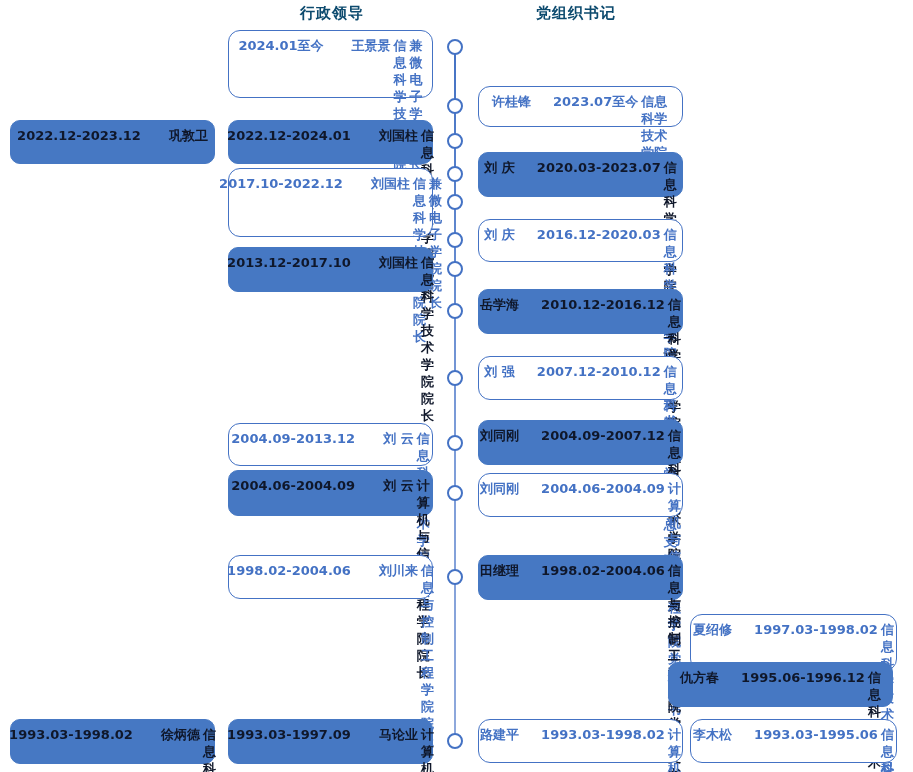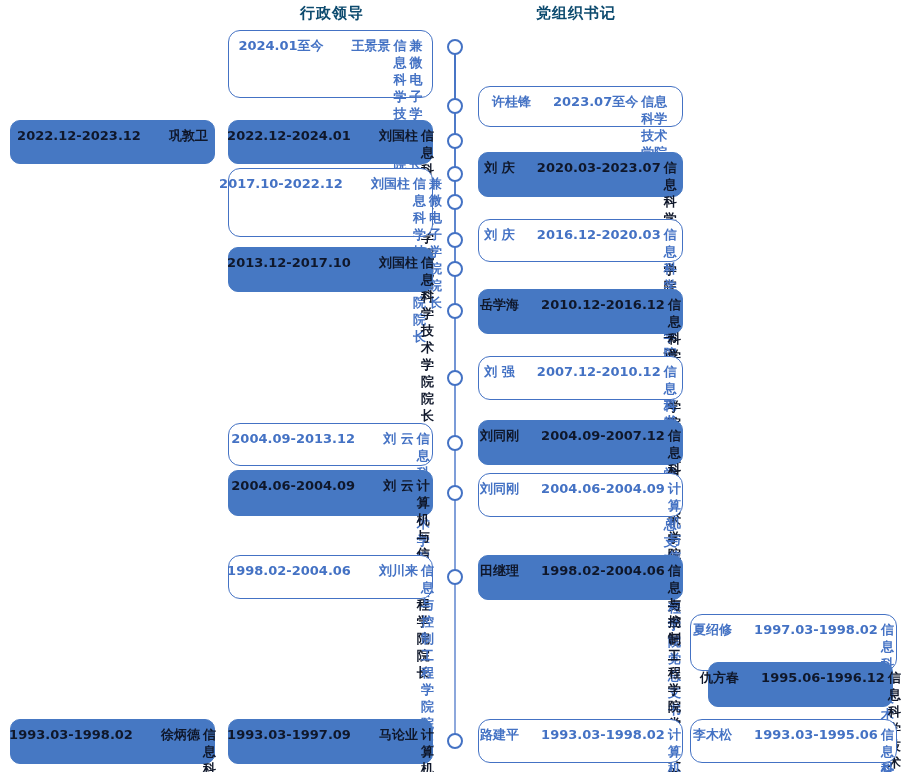--- a/index.html
+++ b/index.html
@@ -194,21 +194,21 @@
     <div class="role">计算机科学技术系党总支书记</div>
   </div>
 
   <div class="card party outline" style="left:690px;top:614px;height:57px;width:207px">
     <div class="head">
       <span>夏绍修</span>
       <span>1997.03-1998.02</span>
     </div>
     <div class="role">信息科学技术系党总支书记</div>
   </div>
-  <div class="card party filled" style="left:708px;top:662px;height:45px;width:185px">
+  <div class="card party filled" style="left:668px;top:662px;height:45px;width:225px">
     <div class="head">
       <span>仇方春</span>
       <span>1995.06-1996.12</span>
     </div>
     <div class="role">信息科学技术系党总支书记</div>
   </div>
   <div class="card party outline" style="left:690px;top:719px;height:44px;width:207px">
     <div class="head">
       <span>李木松</span>
       <span>1993.03-1995.06</span>

